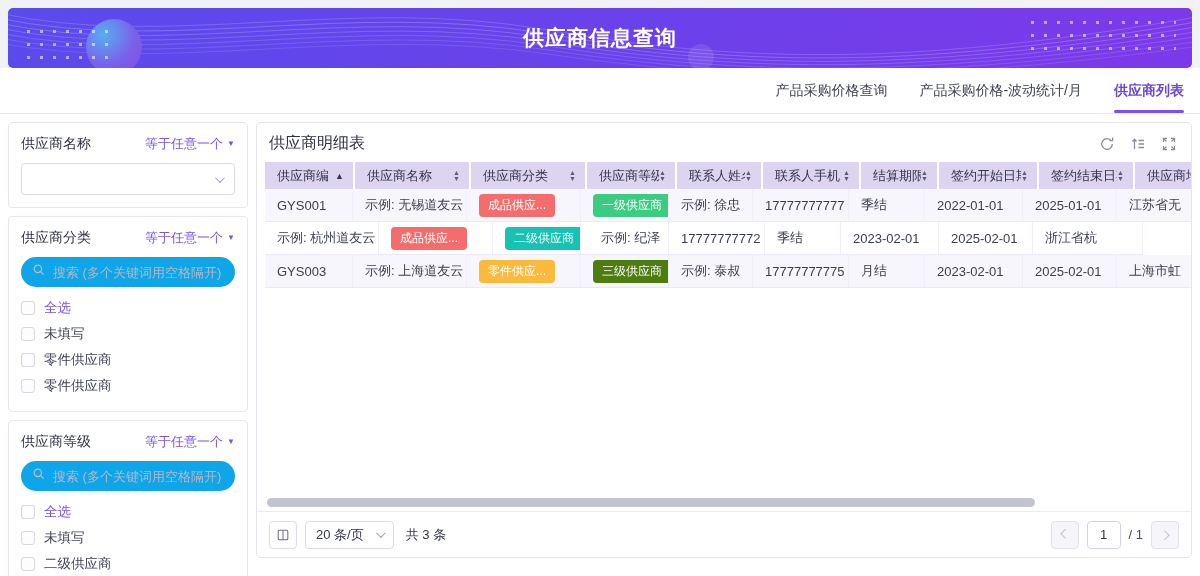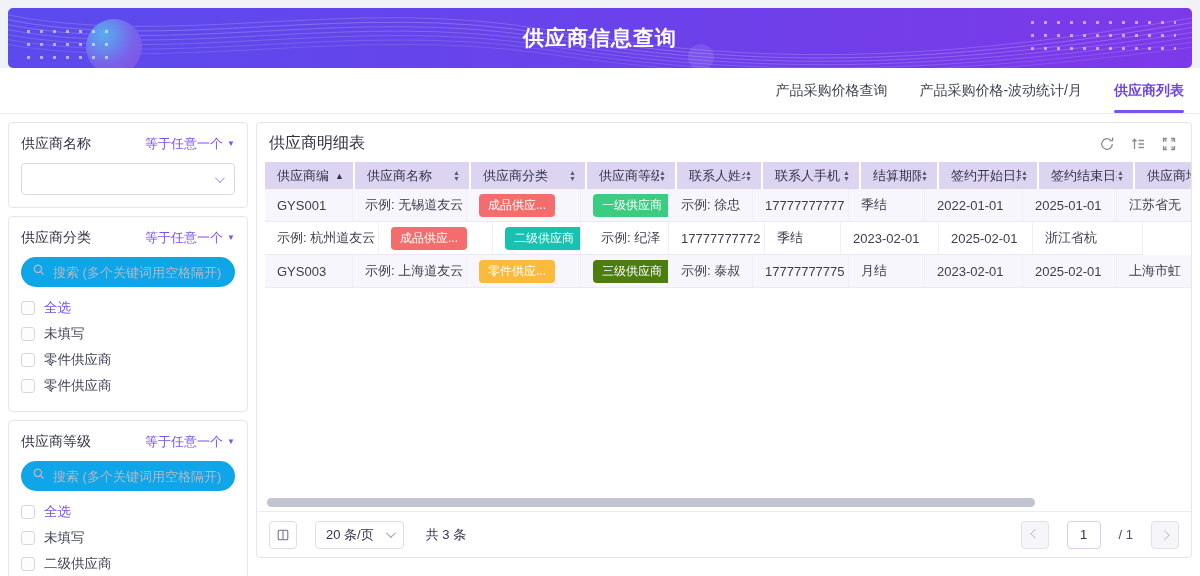--- a/index.html
+++ b/index.html
@@ -80,21 +80,21 @@
   .tr.stripe { background:#f8f6fd; }
   .td { height:100%; display:flex; align-items:center; padding:0 6px 0 12px; font-size:13px;
         color:#3a3d4d; flex:none; white-space:nowrap; overflow:hidden; border-right:1px solid #f1edf9; }
   .badge { color:#fff; font-size:12px; padding:3px 9px; border-radius:4px; white-space:nowrap; }
 
   .hscroll { height:12px; margin:0 10px 2px; flex:none; position:relative; }
   .thumb { position:absolute; left:0; top:1px; height:9px; width:84%; background:#c2c4cf; border-radius:5px; cursor:pointer; }
 
   .foot { flex:none; height:46px; border-top:1px solid #ebebf3; display:flex; align-items:center;
           justify-content:space-between; padding:0 12px; }
-  .foot-left, .foot-right { display:flex; align-items:center; gap:18px; }
+  .foot-left, .foot-right { display:flex; align-items:center; gap:8px; }
   .iconbtn { width:28px; height:28px; border:1px solid #dcdde8; border-radius:4px; background:#fff;
              display:flex; align-items:center; justify-content:center; color:#6b6e80; cursor:pointer; }
   .pagesize { height:28px; border:1px solid #dcdde8; border-radius:4px; display:flex; align-items:center;
               gap:12px; padding:0 10px; font-size:13px; color:#33354a; cursor:pointer; background:#fff; }
   .pagesize .chev { color:#9a9cae; }
   .total { font-size:13px; color:#33354a; margin-left:4px; }
   .pgbtn { width:28px; height:28px; border:1px solid #e0e1ea; background:#f6f6fa; border-radius:4px;
            display:flex; align-items:center; justify-content:center; color:#c3c4cf; cursor:default; }
   .pginput { width:34px; height:28px; border:1px solid #d6d0ee; border-radius:4px; text-align:center;
              font-size:13px; color:#333; outline:none; font-family:inherit; background:#fff; }

